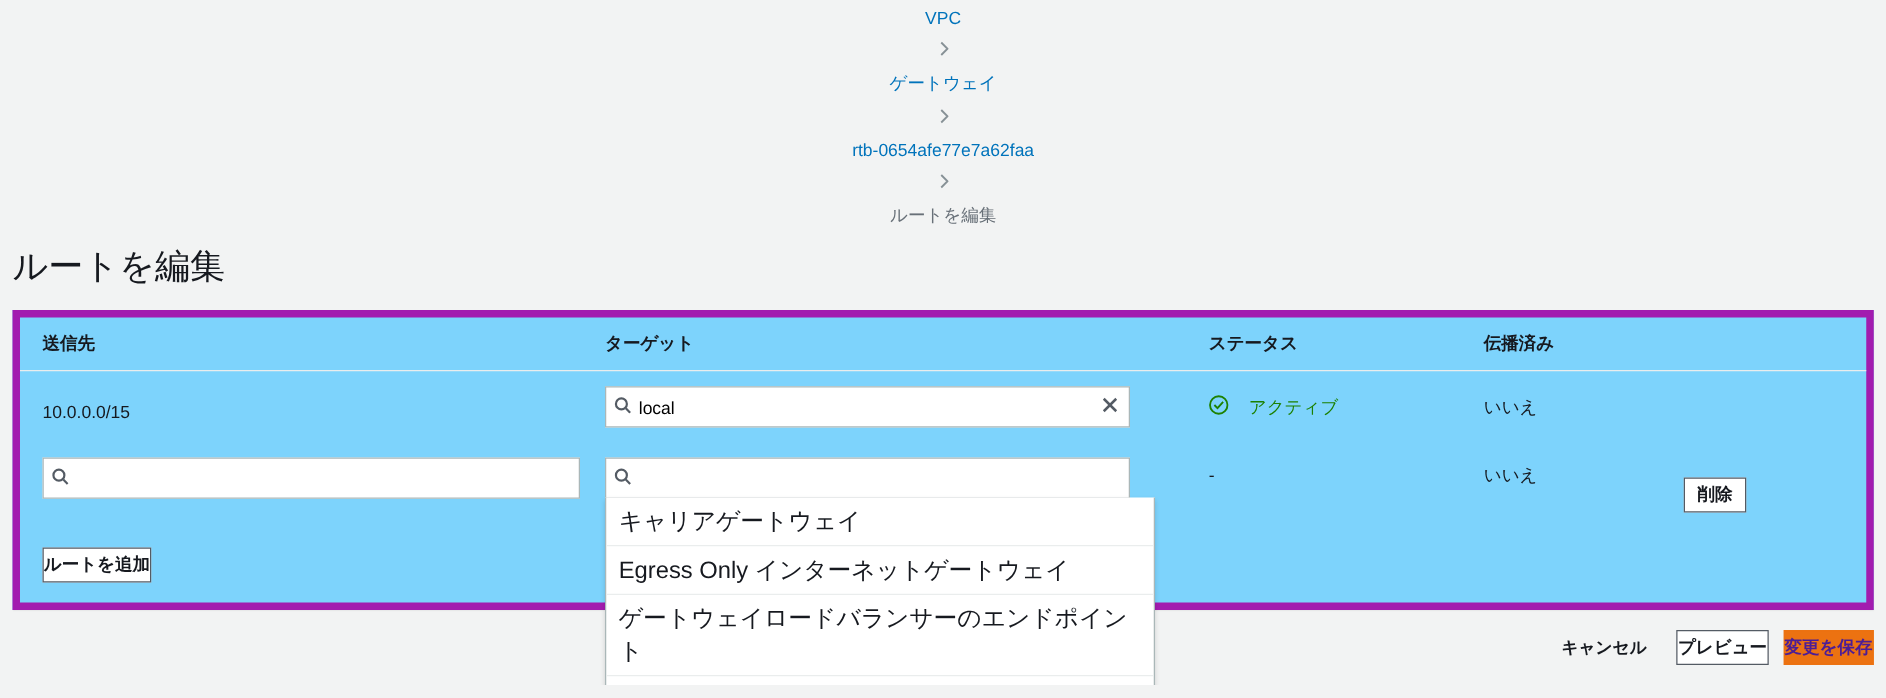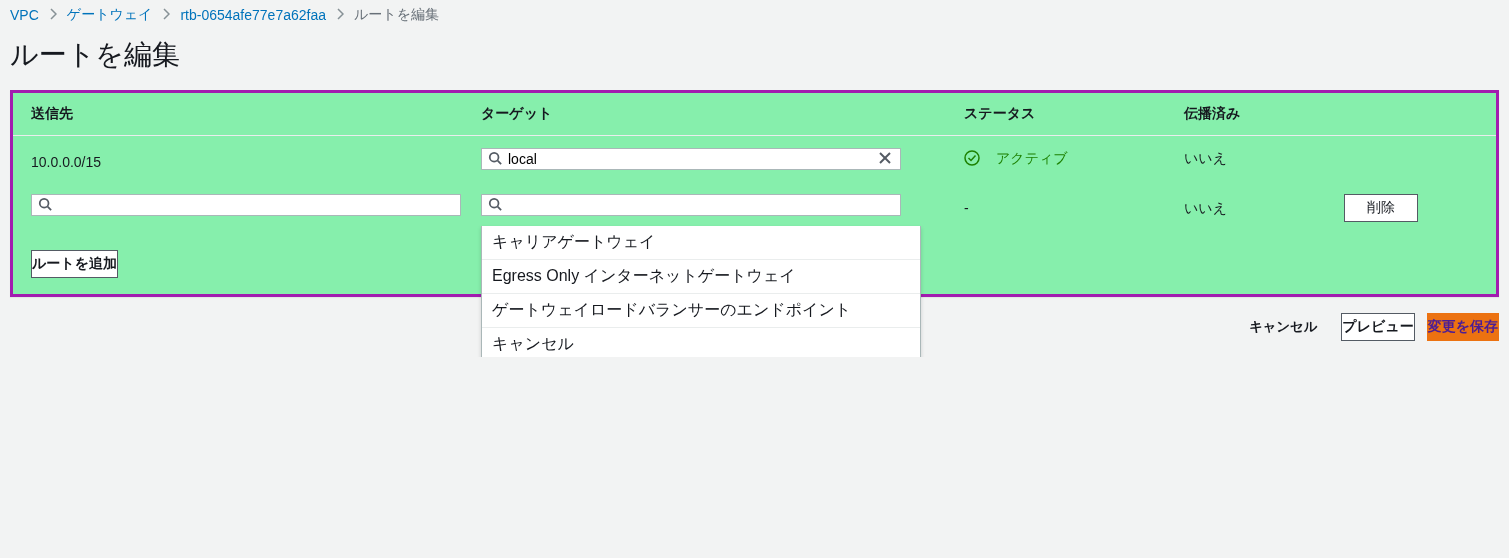--- a/index.html
+++ b/index.html
@@ -9,41 +9,42 @@
     font-size: 14px;
     color: #16191f;
     background: #f2f3f3;
   }
   .breadcrumb {
     display: flex;
     align-items: center;
     gap: 10px;
     padding: 6px 10px 4px 10px;
     font-size: 14px;
+    flex-direction: column;
   }
   .breadcrumb a {
     color: #0073bb;
     text-decoration: none;
     cursor: pointer;
   }
   .breadcrumb .sep {
     color: #879196;
   }
   .breadcrumb .current {
     color: #687078;
   }
   .page-title {
     font-size: 28px;
     font-weight: 400;
     padding: 8px 10px 16px 10px;
     color: #16191f;
   }
   .panel {
-    background: #86efac;
-    border: 3px solid #a21caf;
+    background: #7dd3fc;
+    border: 6px solid #a21caf;
     margin: 0 10px;
     box-shadow: 0 1px 1px rgba(0,0,0,0.05);
   }
   .table-header, .table-row {
     display: flex;
     align-items: center;
     padding: 12px 18px;
   }
   .table-header {
     font-weight: 700;
@@ -53,21 +54,21 @@
   .col-target { flex: 0 0 440px; padding-right:20px; position:relative;}
   .col-status { flex: 0 0 220px; margin-left: 43px; }
   .col-prop   { flex: 0 0 160px; }
   .col-action { flex: 1 1 auto; text-align:left; }
   
   .search-wrap {
     display:flex;
     align-items:center;
     border:1px solid #aab7b8;
     background:#fff;
-    height:22px;
+    height:33px;
     padding:0 6px;
     justify-content:space-between;
   }
   .search-wrap svg { flex:none; }
   .search-wrap input {
     border:none;
     outline:none;
     flex:1;
     font-size:14px;
     padding:0 6px;
@@ -88,22 +89,23 @@
     display:inline-block;
     border:1px solid #545b64;
     background:#fff;
     color:#16191f;
     padding:4px 0;
     font-size:14px;
     cursor:pointer;
     font-weight:700;
   }
   .btn-small {
-    padding:4px 22px;
-    font-weight:400;
+    padding:4px 10px;
+    font-weight:700;
+    margin-top:16px;
   }
   .btn-primary {
     background:#ec7211;
     border-color:#ec7211;
     color:#4c1d95;
     font-weight:700;
   }
   .btn-link {
     border:none;
     background:none;
@@ -132,21 +134,21 @@
     border-top:none;
     z-index:10;
     max-height:400px;
     overflow:visible;
     box-shadow:0 2px 4px rgba(0,0,0,0.15);
   }
   .dropdown-item {
     padding:6px 10px;
     cursor:pointer;
     border-top:1px solid #eaeded;
-    font-size:16px;
+    font-size:19px;
   }
   .dropdown-item:first-child { border-top:none;}
   .icon-search { width:14px; height:14px; stroke:#545b64; fill:none; stroke-width:2;}
   .icon-check { width:16px; height:16px; }
   .dest-text { padding-top:6px; }
 </style>
 </head>
 <body>
 
 <div class="breadcrumb">

